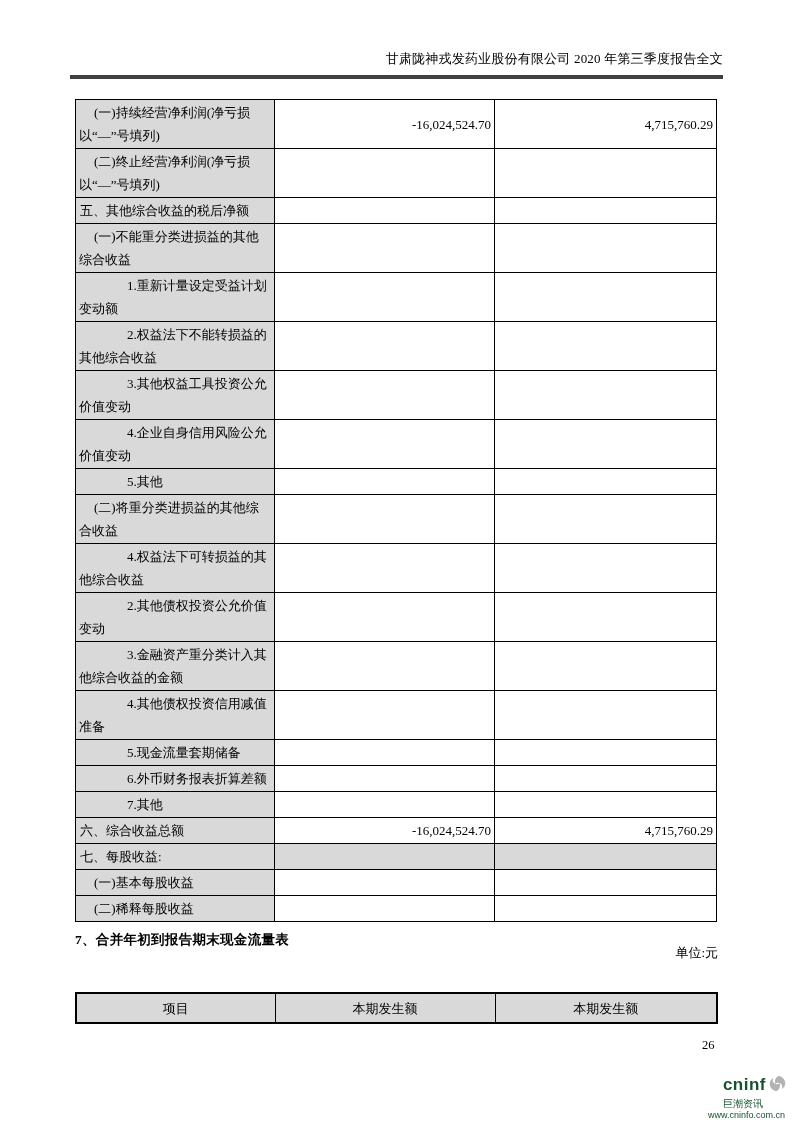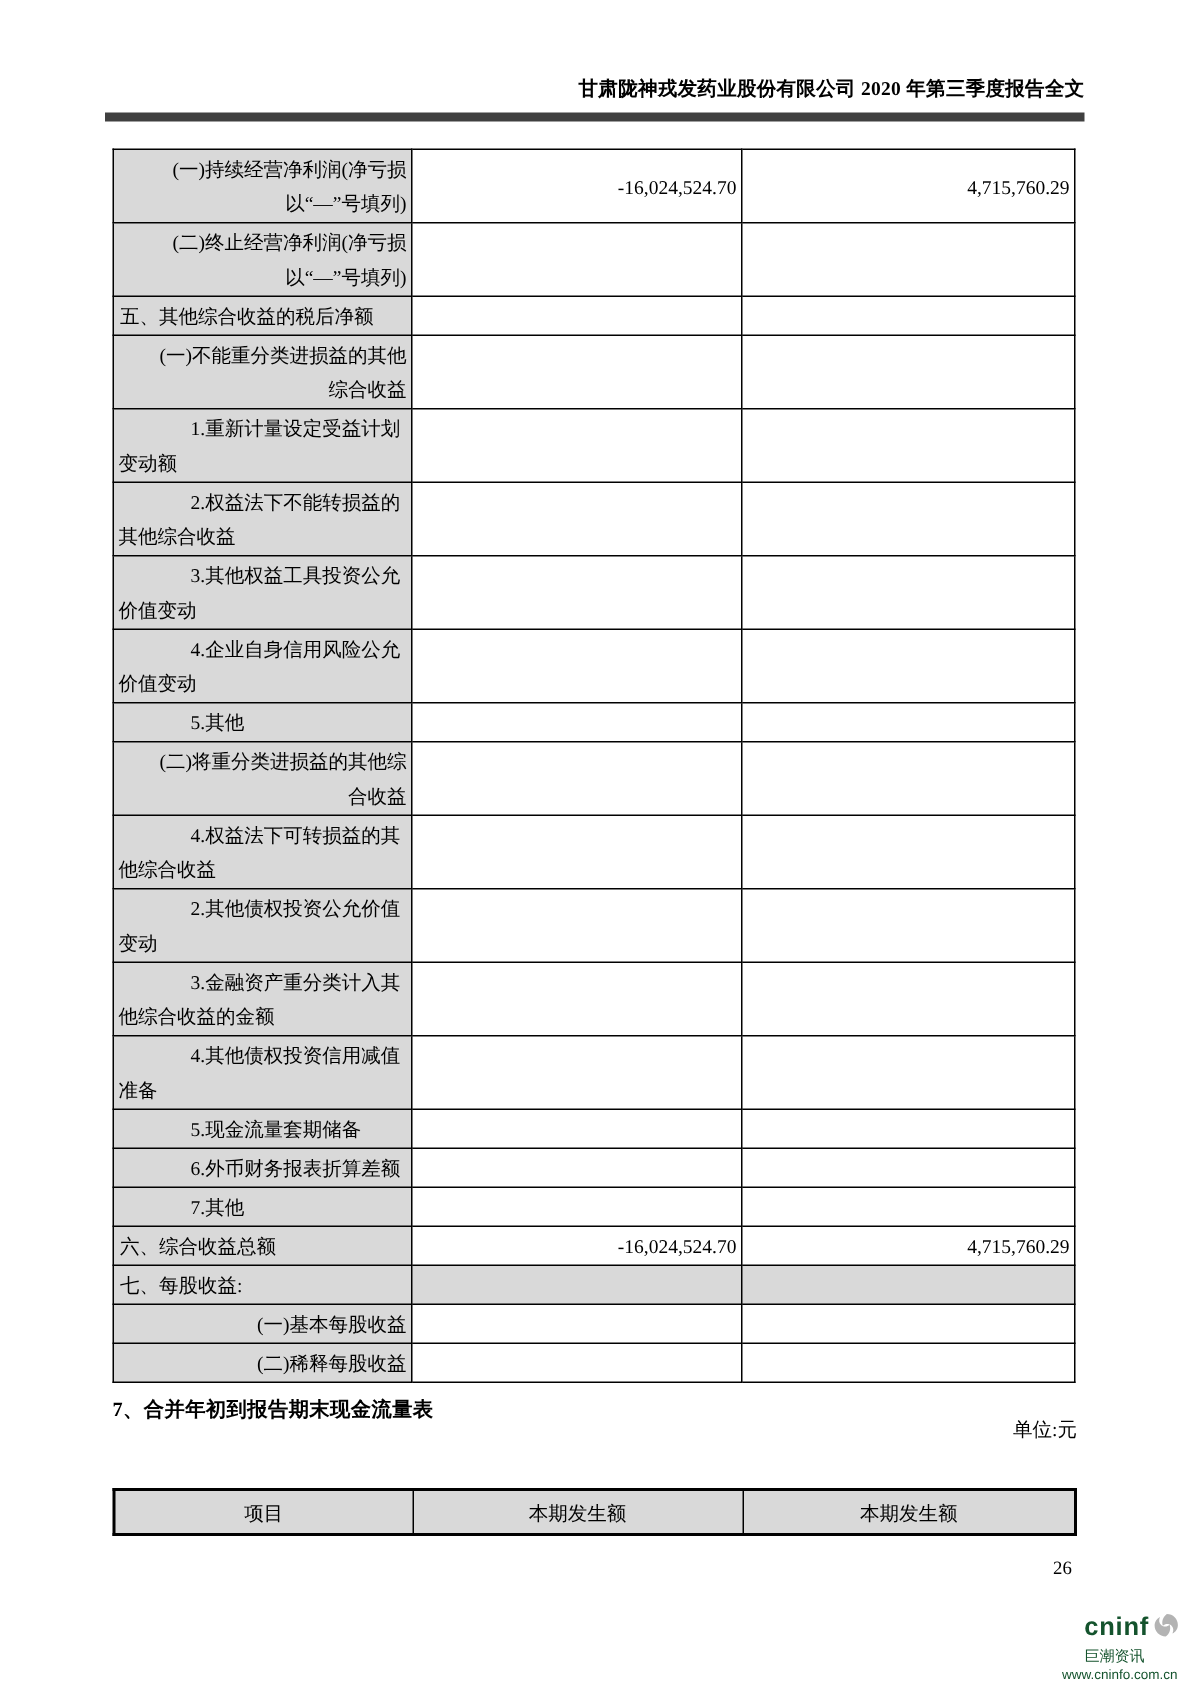--- a/index.html
+++ b/index.html
@@ -5,29 +5,29 @@
   html, body { margin:0; padding:0; background:#ffffff; }
   .page {
     position:relative; width:793px; height:1122px; background:#ffffff;
     font-family:"Liberation Serif","DejaVu Serif",serif; color:#000;
     overflow:hidden;
   }
   
   .doc-header {
     position:absolute; left:70px; right:70px; top:50px;
     text-align:right; font-size:13px; letter-spacing:0.2px;
-    padding-bottom:7px; border-bottom:6px solid #404040;font-weight:bold;
+    padding-bottom:7px; border-bottom:4px solid #404040;
   }
   
   .tbl { border-collapse:collapse; table-layout:fixed; }
   .income-table { position:absolute; left:75px; top:99px; width:641px; border:1.5px solid #000; }
   .tbl td, .tbl th { border:1px solid #000; font-size:13px; line-height:23px; padding:1px 3px; vertical-align:middle; word-break:break-all; }
   .label-cell { background:#d9d9d9; text-align:left; }
   .indent-0 { text-indent:1px; }
-  .indent-1 { text-indent:15px;text-align:right; }
+  .indent-1 { text-indent:15px; }
   .indent-2 { text-indent:48px; }
   .value-cell { text-align:right; padding-right:4px; background:#fff; }
   .shaded-row td { background:#d9d9d9; }
   
   .section-heading {
     position:absolute; left:75px; top:931px;
     font-size:13.5px; font-weight:bold; letter-spacing:0.3px;
   }
   .unit-note { position:absolute; right:75px; top:944px; font-size:13px; }
   

